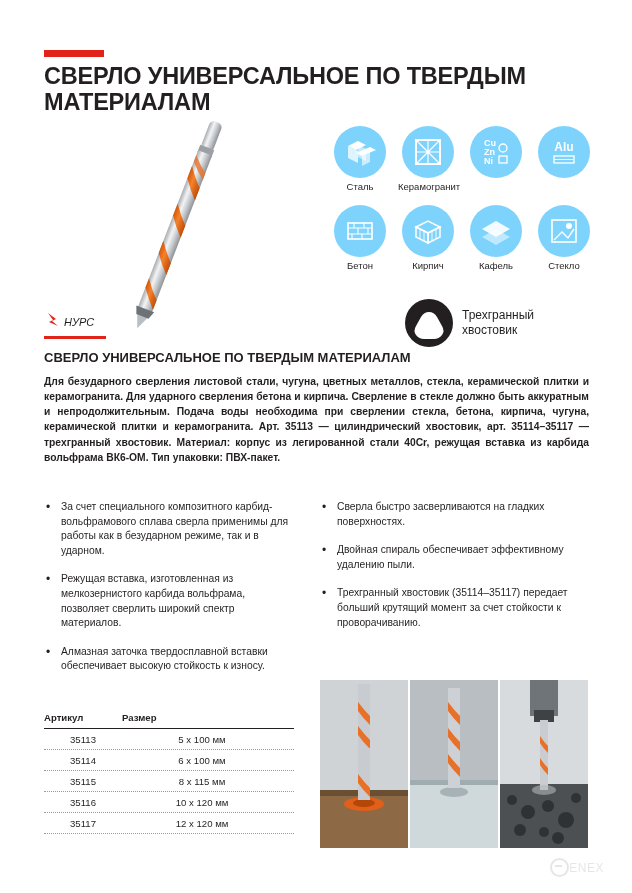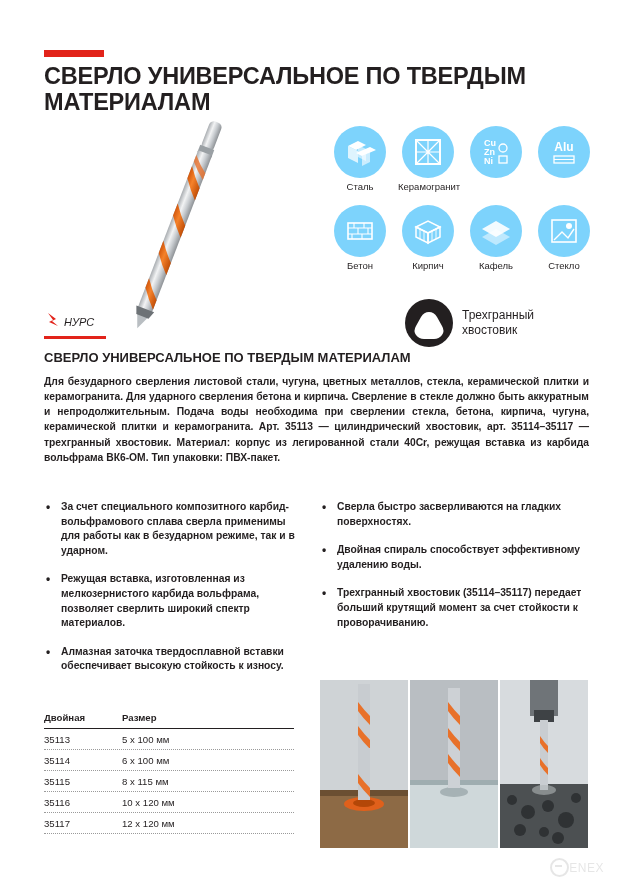--- a/index.html
+++ b/index.html
@@ -159,21 +159,20 @@
     font-weight: bold;
   }
 
   
   .bullets {
     position: absolute;
     top: 500px;
     font-size: 10.3px;
     line-height: 1.42;
     color: #231f20;
-    font-weight: bold;
   }
   .bullets.left { left: 44px; width: 252px; }
   .bullets.right { left: 320px; width: 268px; }
   .bullet {
     position: relative;
     padding-left: 17px;
     margin-bottom: 14px;
   }
   .bullet::before {
     content: "•";
@@ -194,20 +193,21 @@
   .table-head {
     display: flex;
     font-weight: bold;
     padding-bottom: 5px;
     border-bottom: 1px solid #231f20;
   }
   .table-row {
     display: flex;
     padding: 5px 0 4px 0;
     border-bottom: 1px dotted #9a9a9a;
+    text-align: center;
   }
   .col-art { width: 78px; }
   .col-size { width: 160px; }
 
   
   .photos {
     position: absolute;
     left: 320px;
     top: 680px;
     width: 268px;
@@ -415,27 +415,27 @@
   <div class="sub-title">СВЕРЛО УНИВЕРСАЛЬНОЕ ПО ТВЕРДЫМ МАТЕРИАЛАМ</div>
   <div class="body-text">Для безударного сверления листовой стали, чугуна, цветных металлов, стекла, керамической плитки и керамогранита. Для ударного сверления бетона и кирпича. Сверление в стекле должно быть аккуратным и непродолжительным. Подача воды необходима при сверлении стекла, бетона, кирпича, чугуна, керамической плитки и керамогранита. Арт. 35113 — цилиндрический хвостовик, арт. 35114–35117 — трехгранный хвостовик. Материал: корпус из легированной стали 40Cr, режущая вставка из карбида вольфрама ВК6-ОМ. Тип упаковки: ПВХ-пакет.</div>
 
   <div class="bullets left">
     <div class="bullet">За счет специального композитного карбид-вольфрамового сплава сверла применимы для работы как в безударном режиме, так и в ударном.</div>
     <div class="bullet">Режущая вставка, изготовленная из мелкозернистого карбида вольфрама, позволяет сверлить широкий спектр материалов.</div>
     <div class="bullet">Алмазная заточка твердосплавной вставки обеспечивает высокую стойкость к износу.</div>
   </div>
   <div class="bullets right">
     <div class="bullet">Сверла быстро засверливаются на гладких поверхностях.</div>
-    <div class="bullet">Двойная спираль способствует эффективному удалению воды.</div>
+    <div class="bullet">Двойная спираль обеспечивает эффективному удалению пыли.</div>
     <div class="bullet">Трехгранный хвостовик (35114–35117) передает больший крутящий момент за счет стойкости к проворачиванию.</div>
   </div>
 
   <div class="table">
     <div class="table-head">
-      <div class="col-art">Двойная</div>
+      <div class="col-art">Артикул</div>
       <div class="col-size">Размер</div>
     </div>
     <div class="table-row">
       <div class="col-art">35113</div>
       <div class="col-size">5 x 100 мм</div>
     </div>
     <div class="table-row">
       <div class="col-art">35114</div>
       <div class="col-size">6 x 100 мм</div>
     </div>

